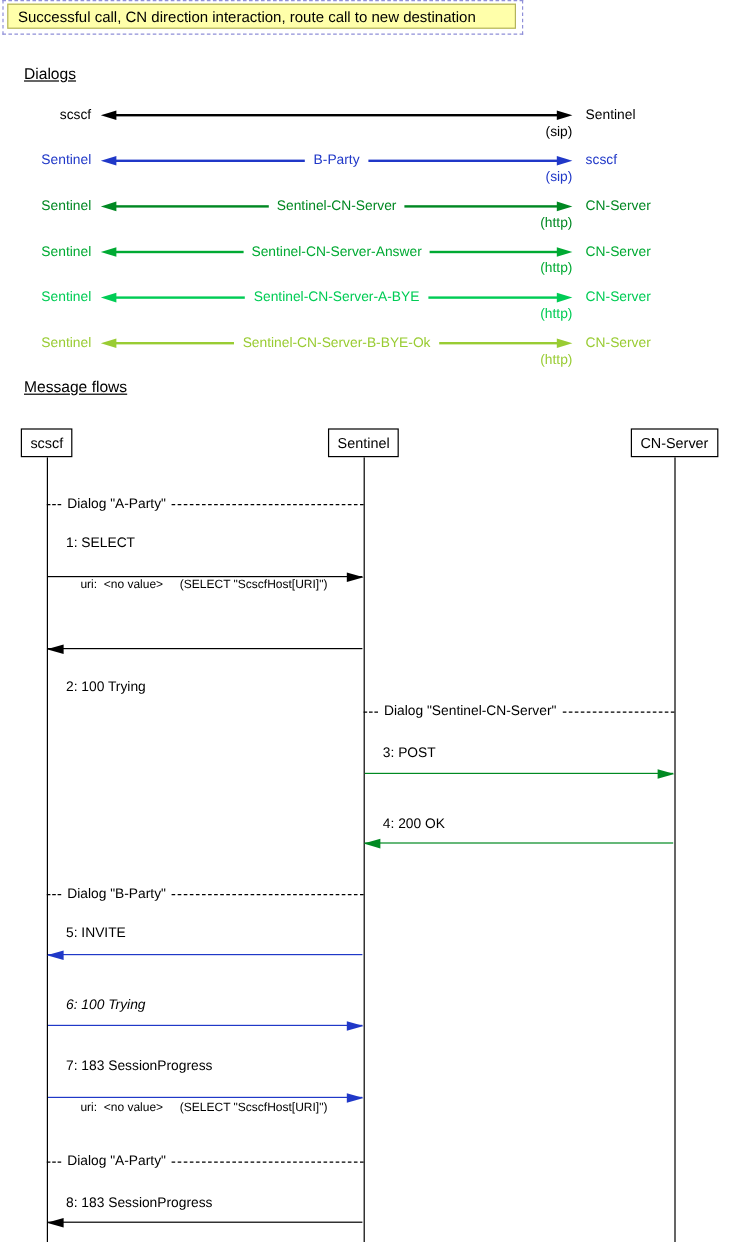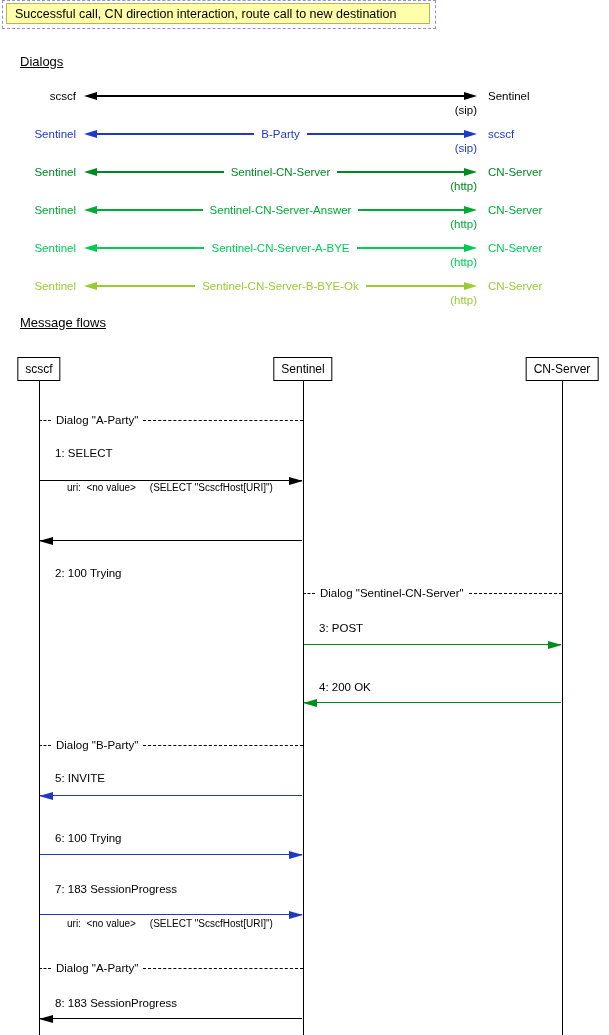--- a/index.html
+++ b/index.html
@@ -184,21 +184,21 @@
       <div class="mlabel" style="left: 319px; top: 681px;">4: 200 OK</div>
       <div class="marrow" style="left: 303px; width: 259px; top: 698px;">
         <div class="mrule" style="border-top-color: rgb(0, 138, 34);"></div>
         <div class="mhead left" style="border-right-color: rgb(0, 138, 34);"></div>
       </div>
       <div class="mlabel" style="left: 55px; top: 772px;">5: INVITE</div>
       <div class="marrow" style="left: 39px; width: 264px; top: 791px;">
         <div class="mrule" style="border-top-color: rgb(32, 56, 200);"></div>
         <div class="mhead left" style="border-right-color: rgb(32, 56, 200);"></div>
       </div>
-      <div class="mlabel" style="left: 55px; top: 832px;">6: 100 Trying</div>
+      <div class="mlabel" style="left: 55px; top: 832px; font-style: italic;">6: 100 Trying</div>
       <div class="marrow" style="left: 39px; width: 264px; top: 850px;">
         <div class="mrule" style="border-top-color: rgb(32, 56, 200);"></div>
         <div class="mhead right" style="border-left-color: rgb(32, 56, 200);"></div>
       </div>
       <div class="mlabel" style="left: 55px; top: 883px;">7: 183 SessionProgress</div>
       <div class="msub" style="left: 67px; top: 898px;">uri:  &lt;no value&gt;     (SELECT "ScscfHost[URI]")</div>
       <div class="marrow" style="left: 39px; width: 264px; top: 910px;">
         <div class="mrule" style="border-top-color: rgb(32, 56, 200);"></div>
         <div class="mhead right" style="border-left-color: rgb(32, 56, 200);"></div>
       </div>

